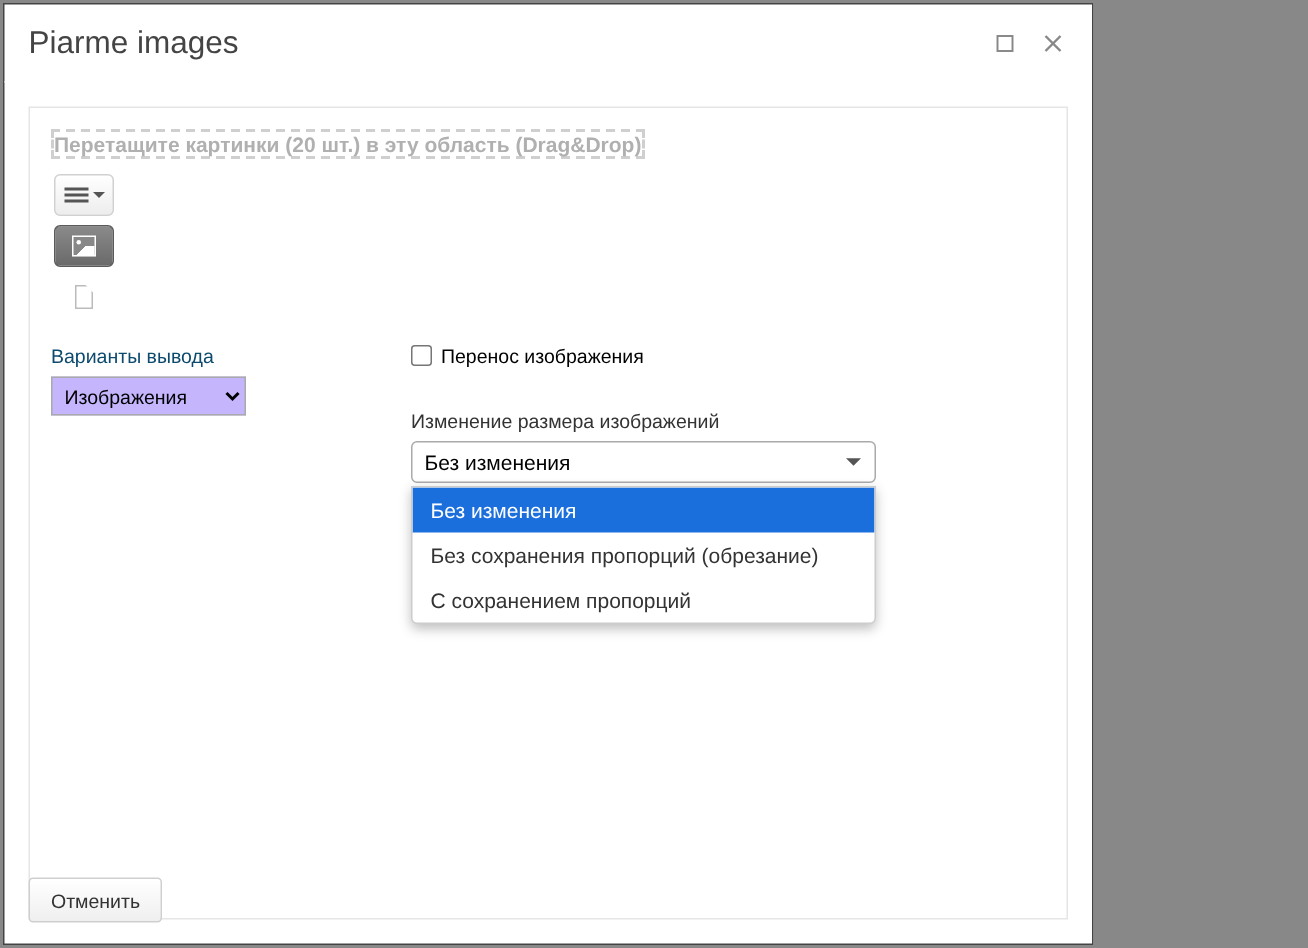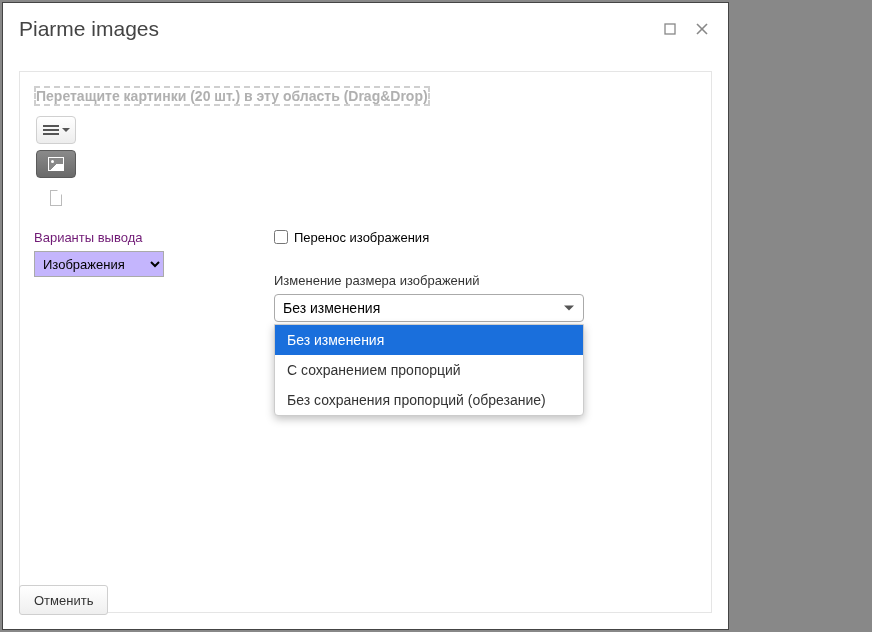--- a/index.html
+++ b/index.html
@@ -136,21 +136,21 @@
     }
     .form-col-left {
       width: 200px;
     }
     .form-col-right {
       flex: 1;
     }
     .form-label {
       display: block;
       margin-bottom: 6px;
-      color: #701a75;
+      color: #0c4a6e;
     }
     .select-variant {
       width: 130px;
       height: 26px;
       padding: 2px 4px;
       font-size: 13px;
       border: 1px solid #aaa;
       background: #c4b5fd;
     }
     .checkbox-row {
@@ -335,22 +335,22 @@
             <span>Перенос изображения</span>
           </div>
           <div class="resize-label">Изменение размера изображений</div>
           <div class="select-wrapper">
             <select class="select-resize">
               <option>Без изменения</option>
             </select>
             <span class="select-chevron"></span>
             <div class="dropdown-list">
               <div class="dropdown-item selected">Без изменения</div>
+              <div class="dropdown-item">Без сохранения пропорций (обрезание)</div>
               <div class="dropdown-item">С сохранением пропорций</div>
-              <div class="dropdown-item">Без сохранения пропорций (обрезание)</div>
             </div>
           </div>
         </div>
       </div>
 
     </div>
 
     <div class="dialog-footer">
       <button class="footer-btn">Отменить</button>
     </div>

